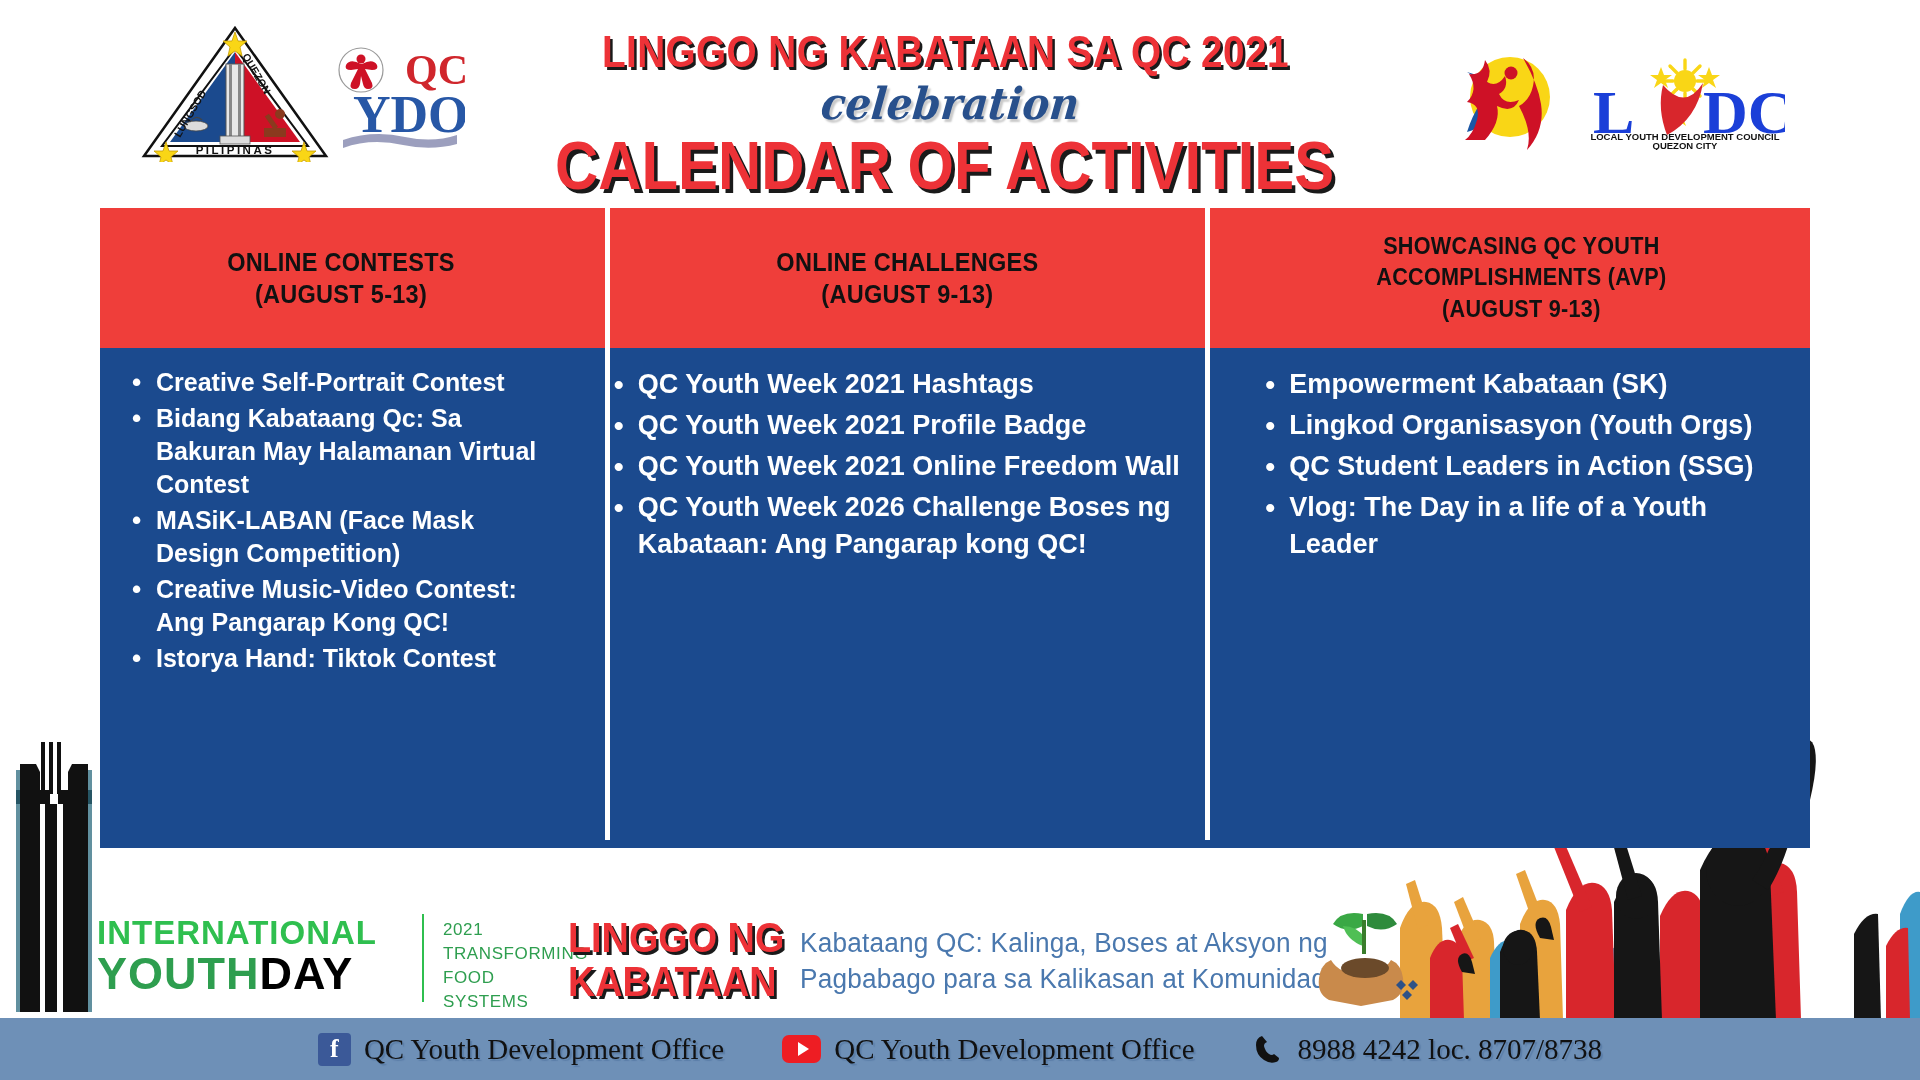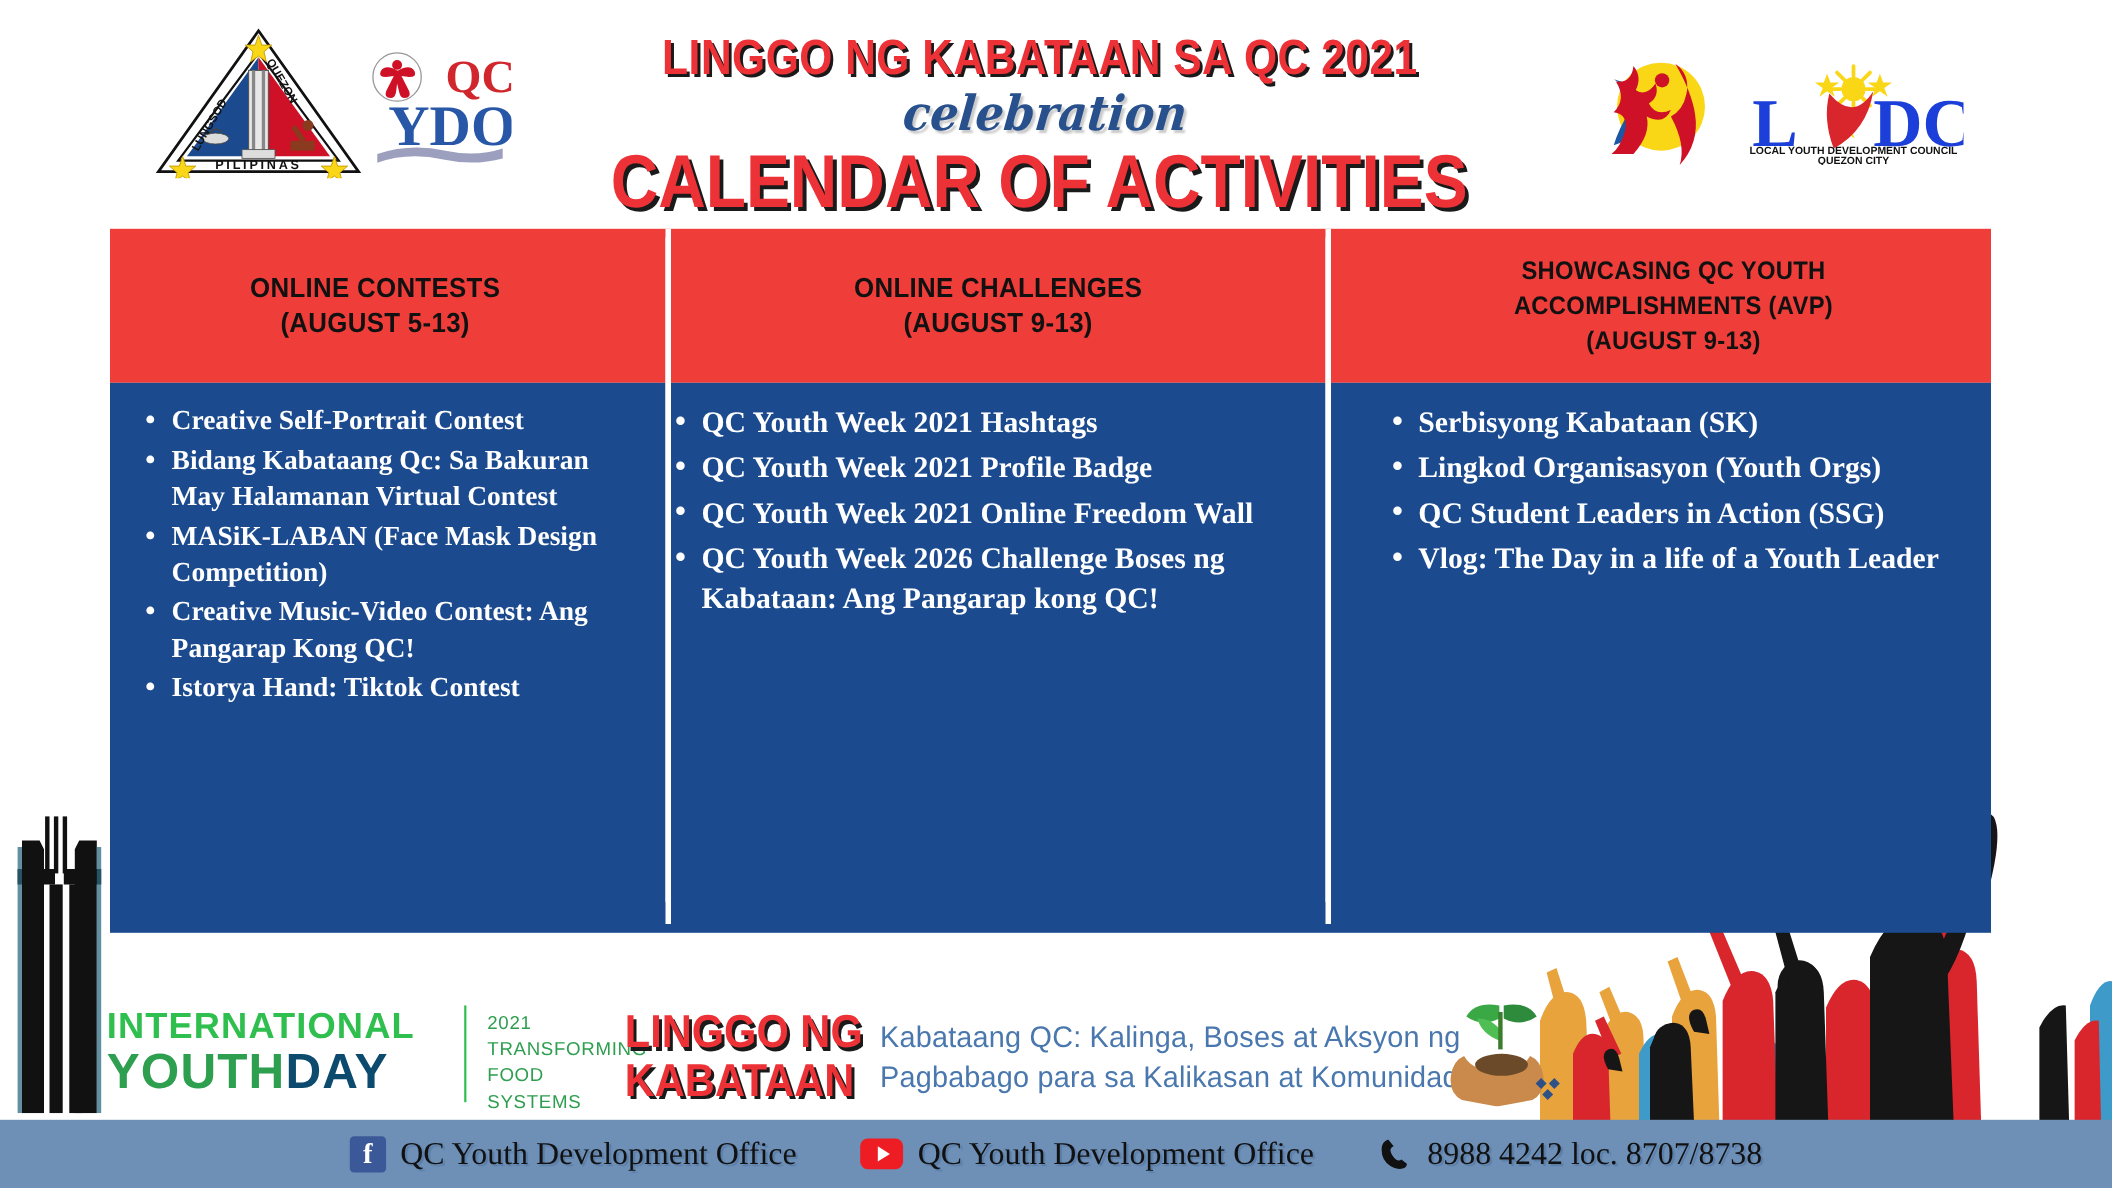--- a/index.html
+++ b/index.html
@@ -84,21 +84,21 @@
   .hcell .htext {
     font-family:"Liberation Sans Narrow","Liberation Sans", sans-serif;
     font-weight:bold;
     color:#111111;
     font-size:25px;
     line-height:1.30;
     letter-spacing:0.3px;
     transform:scaleX(0.94);
   }
   .hcell.small .htext { font-size:23px; line-height:1.36; }
-  .bcell { padding:18px 22px 10px 26px; position:relative;font-family:Liberation Serif, serif; }
+  .bcell { padding:18px 22px 10px 26px; position:relative; }
   .bcell ul { list-style:none; }
   .bcell li {
     color:#ffffff; font-weight:bold;
     position:relative; padding-left:30px;
     margin-bottom:3px;
   }
   .bcell li::before {
     content:"\2022"; position:absolute; left:6px; top:-1px; font-size:1.05em;
   }
   .col1 { width:505px;border-radius:25px; }
@@ -121,21 +121,21 @@
     position:absolute; left:0; bottom:62px; width:1920px; height:120px; z-index:2;
   }
   #iyd { position:absolute; left:97px; top:18px; width:295px; height:84px; }
   .iyd-l1, .iyd-l2 {
     font-family:"Liberation Sans", sans-serif; font-weight:bold;
     letter-spacing:1px;
   }
   .iyd-l1 { font-size:33px; color:#2FBF4F; line-height:1; }
   .iyd-l2 { font-size:45px; line-height:1; margin-top:2px; }
   .iyd-y { color:#2E9E4F;margin-top:34px; }
-  .iyd-d { color:#0c4a6e; }
+  .iyd-d { color:#000000; }
   #iyd-divider {
     position:absolute; left:422px; top:16px; width:2px; height:88px; background:#2FBF4F;
   }
   #iyd-sub {
     position:absolute; left:443px; top:20px; width:130px;
     font-family:"Liberation Sans", sans-serif; color:#2E9E4F;
     font-size:17px; line-height:1.42; letter-spacing:0.6px;
   }
   #lnk {
     position:absolute; left:568px; top:18px; width:250px; text-align:left;
@@ -372,21 +372,21 @@
     <div class="bcell col2">
       <ul>
         <li>QC Youth Week 2021 Hashtags</li>
         <li>QC Youth Week 2021 Profile Badge</li>
         <li>QC Youth Week 2021 Online Freedom Wall</li>
         <li>QC Youth Week 2026 Challenge Boses ng Kabataan: Ang Pangarap kong QC!</li>
       </ul>
     </div>
     <div class="bcell col3">
       <ul>
-        <li>Serbisyong Kabataan (SK)</li>
+        <li>Empowerment Kabataan (SK)</li>
         <li>Lingkod Organisasyon (Youth Orgs)</li>
         <li>QC Student Leaders in Action (SSG)</li>
         <li>Vlog: The Day in a life of a Youth Leader</li>
       </ul>
     </div>
     <div class="vsep" id="sep1-bot"></div>
     <div class="vsep" id="sep2-bot"></div>
   </div>
 </div>
 

